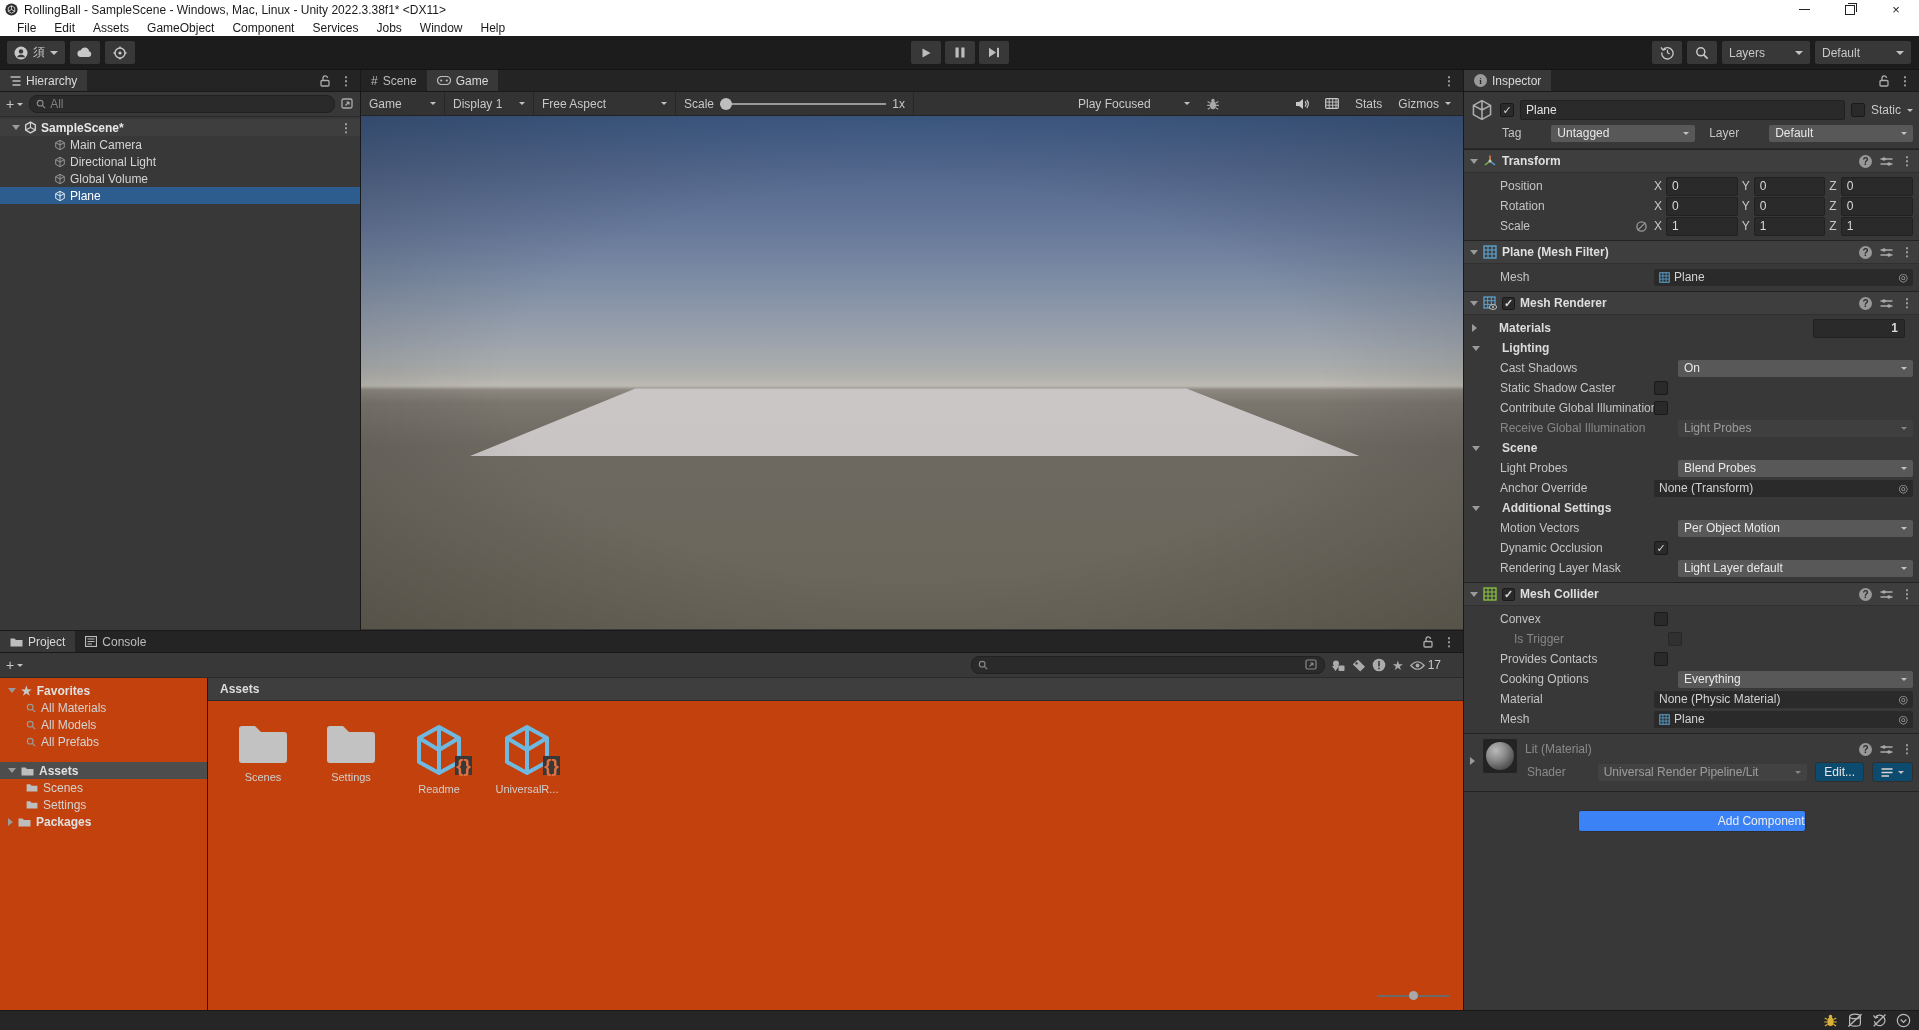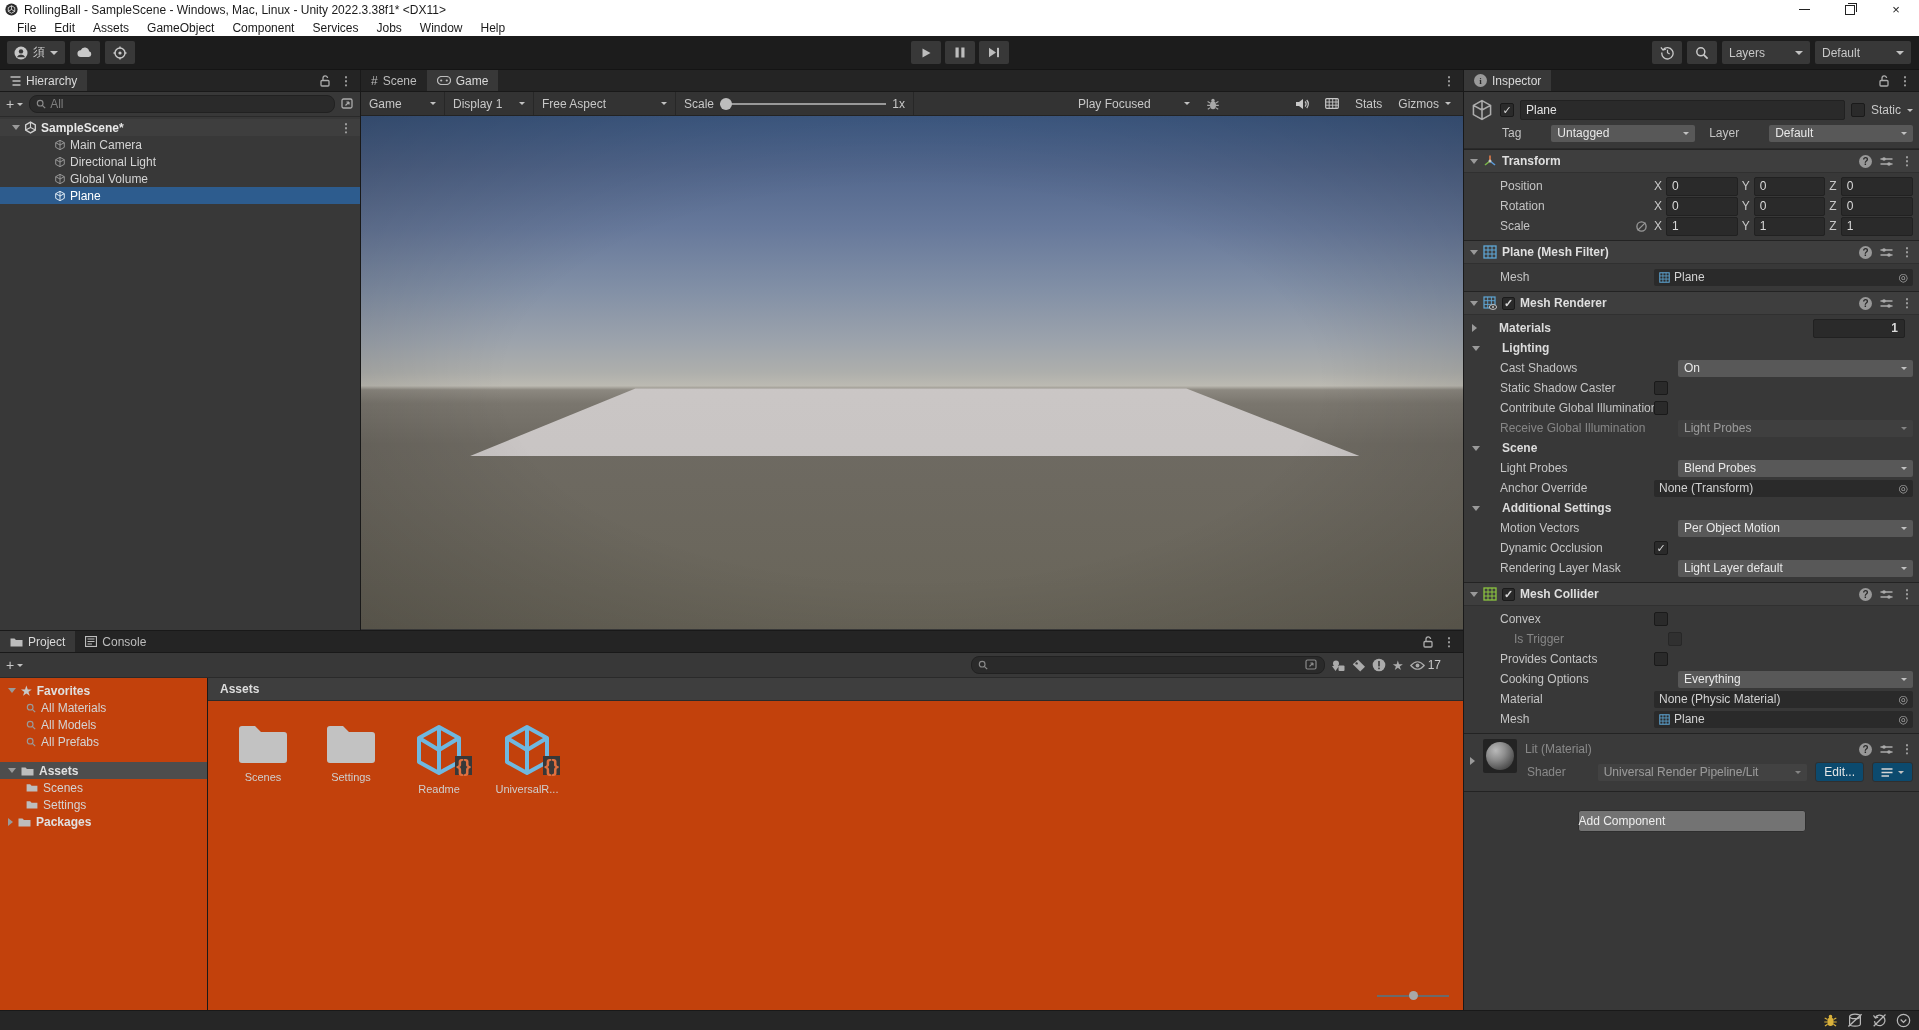--- a/index.html
+++ b/index.html
@@ -111,21 +111,21 @@
   .countfield{width:78px;height:17px;background:#2A2A2A;border:1px solid #212121;border-radius:2px;display:flex;align-items:center;justify-content:flex-end;padding:0 6px;color:#DADADA;margin-left:auto;}
   .dim{opacity:0.55;}
   .mat-section{border-top:1px solid #232323;background:#3A3A3A;padding:5px 6px 8px 6px;}
   .mat-row1{display:flex;align-items:center;gap:8px;height:20px;}
   .mat-row2{display:flex;align-items:center;gap:8px;height:22px;padding-left:2px;justify-content:space-between;}
   .mat-thumb{width:34px;height:34px;background:#232323;border-radius:2px;display:flex;align-items:center;justify-content:center;align-self:flex-start;}
   .sphere{width:28px;height:28px;border-radius:50%;background:radial-gradient(circle at 35% 30%,#B9B9B9 0%,#8E8E8E 35%,#4E4E4E 75%,#383838 100%);}
   .mat-left{display:flex;flex-direction:column;gap:2px;flex:1;min-width:0;}
   .btn{height:18px;background:#0c4a6e;border:1px solid #2F2F2F;border-radius:3px;display:flex;align-items:center;justify-content:center;padding:0 8px;color:#E6E6E6;}
   .addcomp-wrap{display:flex;justify-content:center;margin-top:18px;}
-  .addcomp{width:226px;height:20px;background:#737373;border:1px solid #2F2F2F;border-radius:3px;display:flex;align-items:center;justify-content:flex-start;color:#EDEDED;}
+  .addcomp{width:226px;height:20px;background:#3b82f6;border:1px solid #2F2F2F;border-radius:3px;display:flex;align-items:center;justify-content:flex-end;color:#EDEDED;}
   .sep{height:1px;background:#232323;}
 
   .statusicons{margin-left:auto;display:flex;align-items:center;gap:9px;padding-right:8px;}
 </style>
 </head>
 <body>
 
 <div class="app">
 
   <div class="titlebar">

